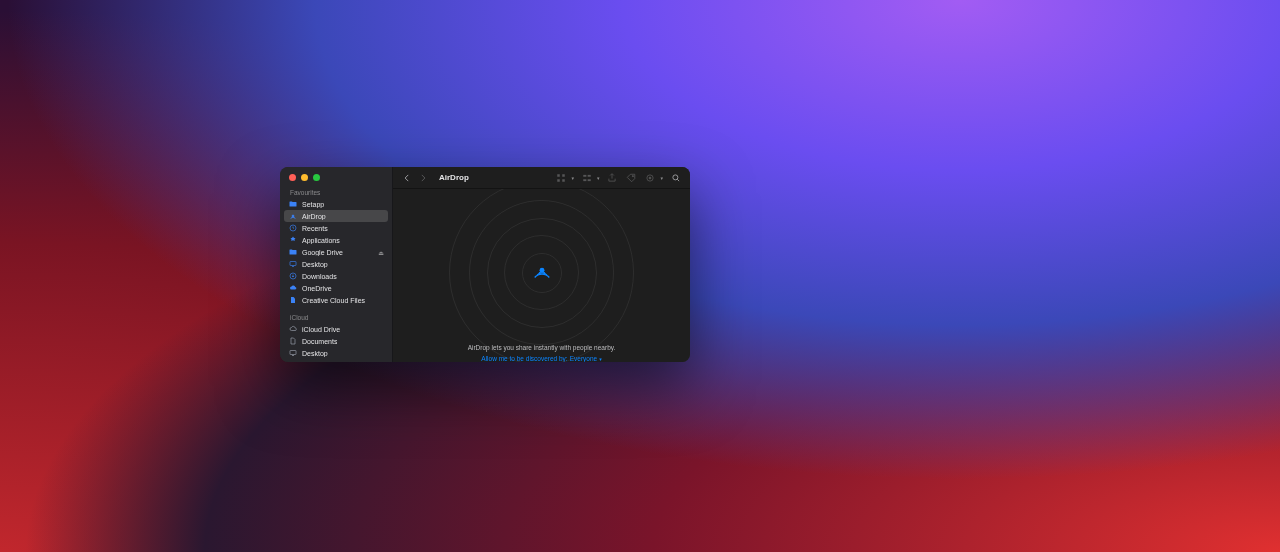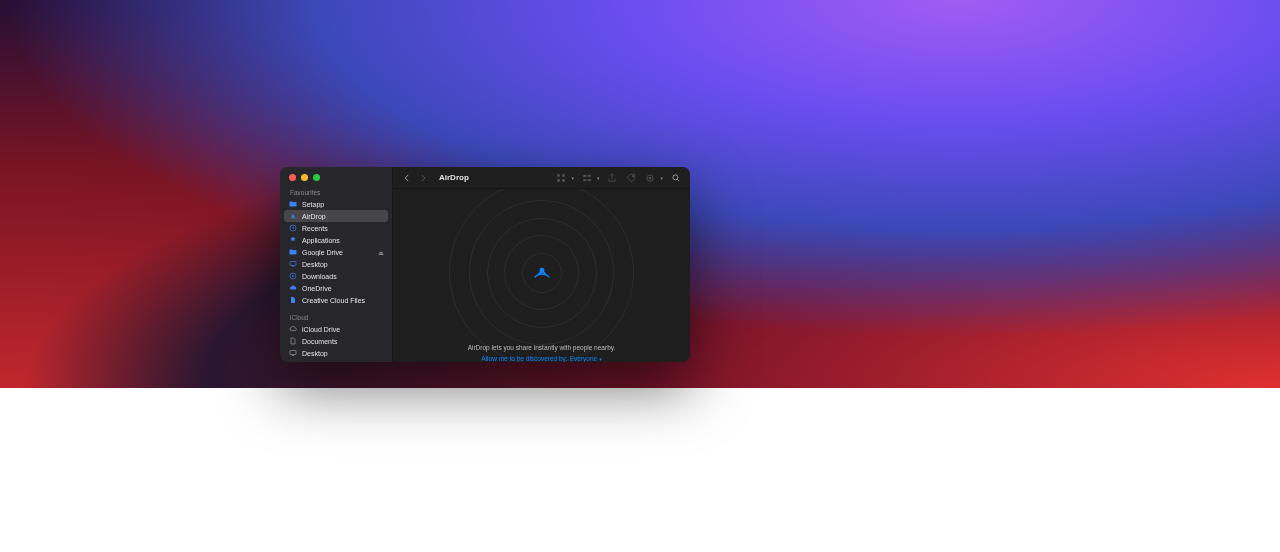--- a/index.html
+++ b/index.html
@@ -1,18 +1,18 @@
 <!DOCTYPE html>
 <html><head>
 <meta charset="utf-8">
 <style>
   * { box-sizing: border-box; margin: 0; padding: 0; }
   html, body { width: 1280px; height: 552px; overflow: hidden; font-family: -apple-system, "Helvetica Neue", Arial, sans-serif; }
   .desktop {
-    width: 1280px; height: 388px; position: relative;
+    width: 1280px; height: 552px; position: relative;
     background:
       radial-gradient(120% 140% at 75% 0%, #a25cf3 0%, #6a4df0 22%, #3b48b8 42%, transparent 62%),
       radial-gradient(140% 120% at 100% 100%, #e03030 0%, #7a142a 35%, #2a1730 60%, transparent 70%),
       radial-gradient(140% 140% at 0% 100%, #c1272d 0%, #7a1423 40%, #2a0f35 70%),
       linear-gradient(135deg, #1c2e8a 0%, #3a1a6a 50%, #2a0f35 100%);
   }
   .window {
     position: absolute; left: 280px; top: 167px; width: 410px; height: 195px;
     background: #1e1e1e; border-radius: 8px; overflow: hidden;
     box-shadow: 0 25px 60px rgba(0,0,0,0.55), 0 0 0 0.5px rgba(255,255,255,0.08) inset;

